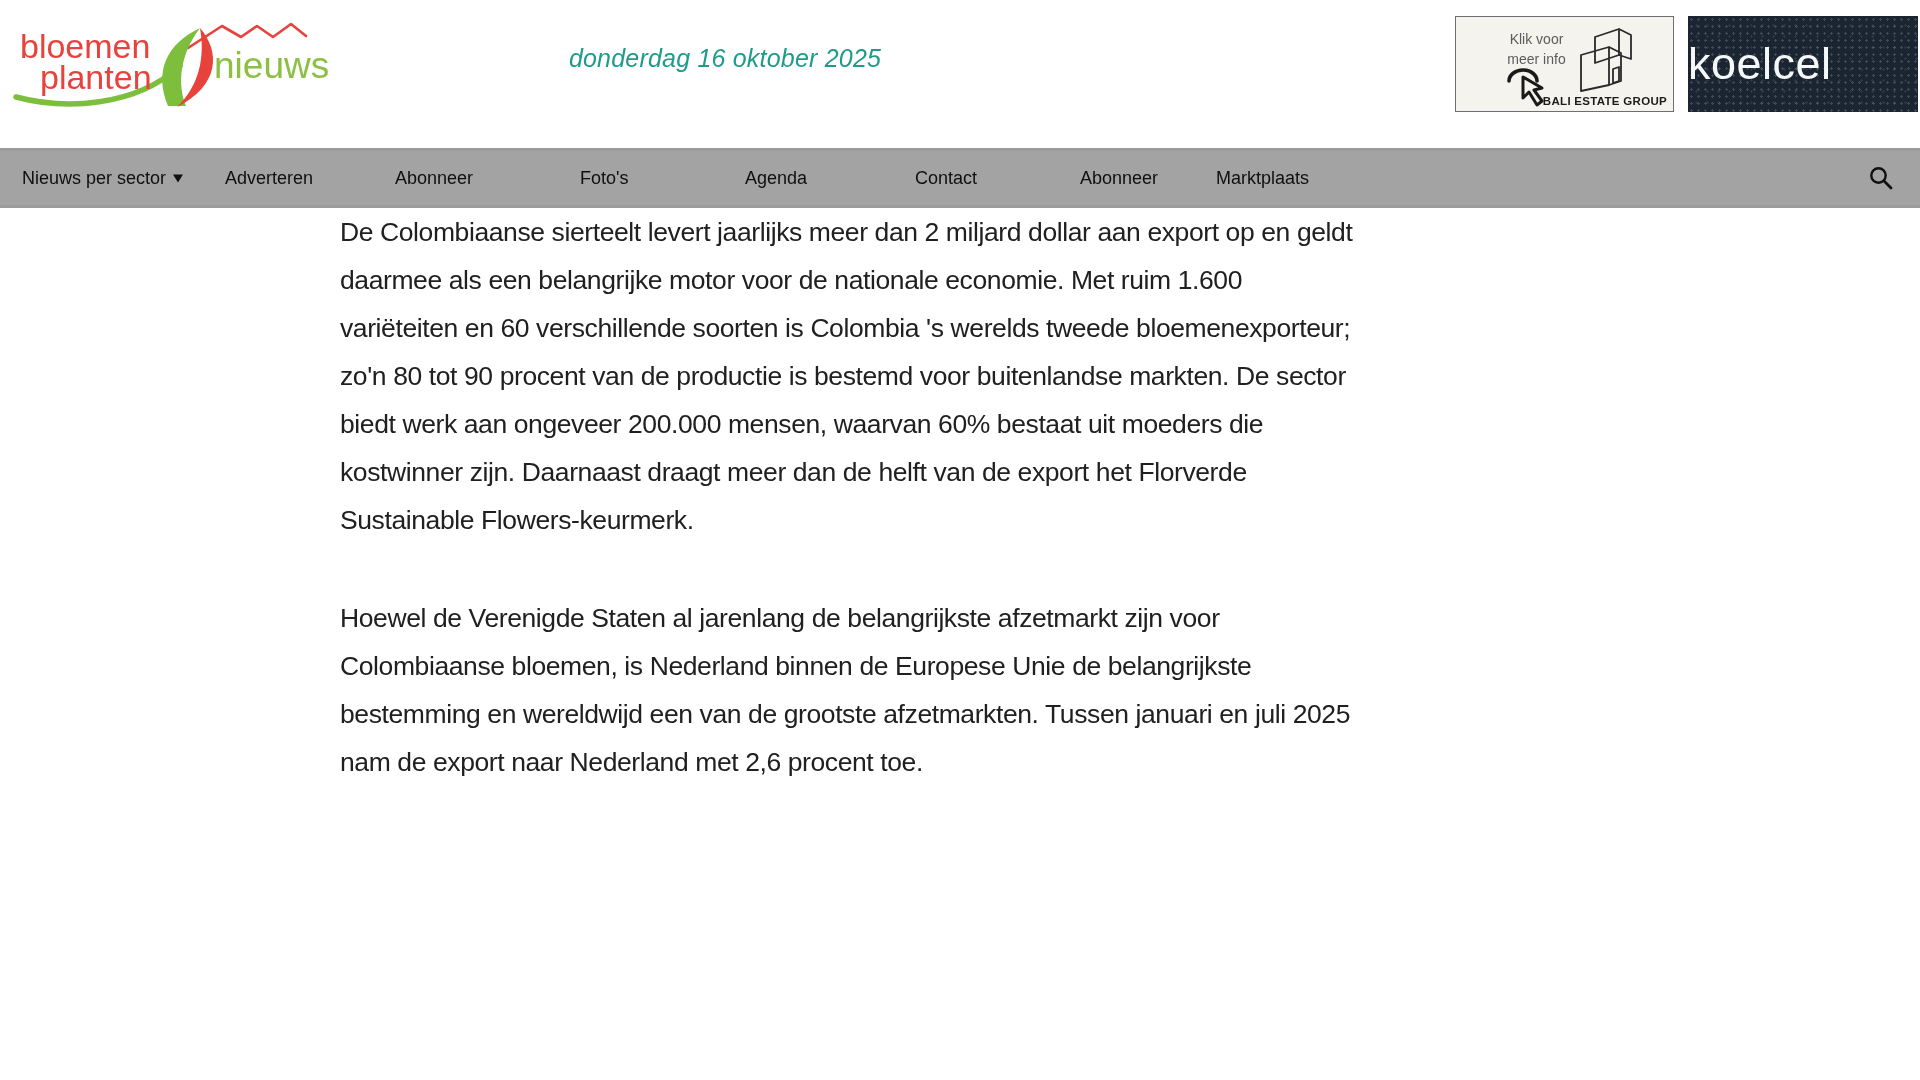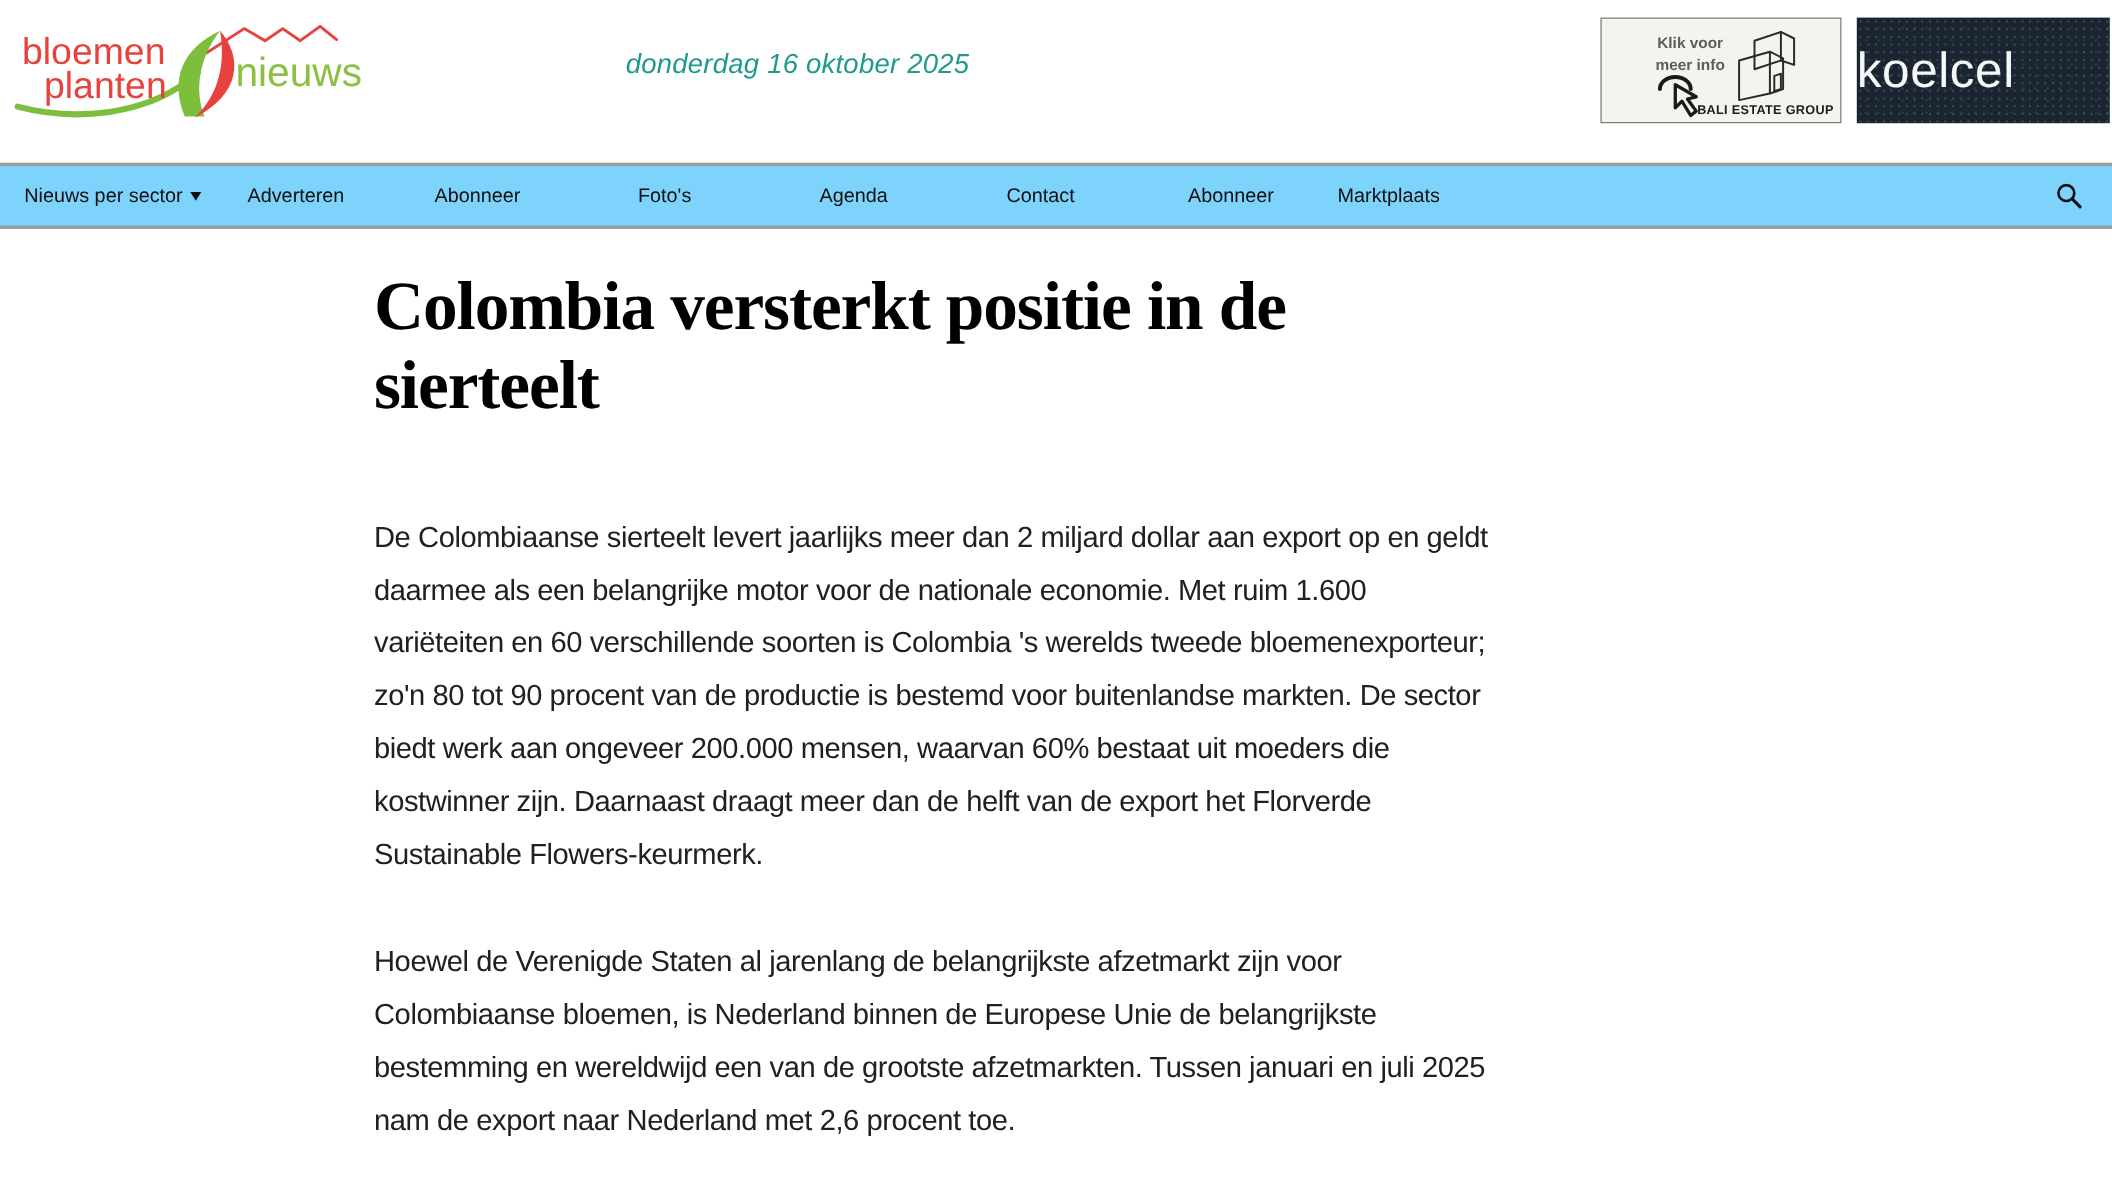--- a/index.html
+++ b/index.html
@@ -13,41 +13,41 @@
   .date{
     position:absolute;left:560px;top:44px;width:330px;text-align:center;
     font-size:25px;color:#1e9b8a;letter-spacing:0.2px;font-style:italic;
   }
   .ad{position:absolute;top:16px;height:96px;box-sizing:border-box;cursor:pointer;display:block;}
   .ad-bali{
     left:1455px;width:219px;background:#f4f3ee;border:1px solid #6f6f6f;
   }
   .bali-cta{
     position:absolute;left:18px;top:12px;width:125px;text-align:center;
-    font-size:14px;line-height:1.45;color:#5c5c5c;font-weight:bold;
+    font-size:14px;line-height:1.45;color:#5c5c5c;
   }
   .bali-tap{position:absolute;left:42px;top:48px;}
   .bali-building{position:absolute;right:28px;top:8px;}
   .bali-brand{
     position:absolute;right:6px;bottom:4px;font-size:11.5px;color:#1c1c1c;
     letter-spacing:0.3px;font-weight:600;white-space:nowrap;
   }
   .ad-koelcel{
     left:1688px;width:230px;background:#1b2531;display:flex;align-items:center;
     background-image:
       radial-gradient(rgba(205,220,230,0.20) 1.1px, transparent 1.4px),
       radial-gradient(rgba(205,220,230,0.10) 1px, transparent 1.3px);
     background-size:7px 7px, 11px 11px;
     background-position:0 0, 3px 4px;
   }
   .koelcel-text{color:#f5f7f8;font-size:45px;letter-spacing:0.5px;}
   
   .nav{
     position:relative;height:60px;border-top:3px solid #9b9b9b;border-bottom:3px solid #9b9b9b;
-    background:#7dd3fc;box-sizing:border-box;
+    background:#a3a3a3;box-sizing:border-box;
   }
   .nav-item{
     position:absolute;top:50%;transform:translateY(-50%);font-size:18px;color:#0f0f0f;
     cursor:pointer;white-space:nowrap;
   }
   .nav-item:nth-of-type(1){left:22px;}
   .nav-item:nth-of-type(2){left:225px;}
   .nav-item:nth-of-type(3){left:395px;}
   .nav-item:nth-of-type(4){left:580px;}
   .nav-item:nth-of-type(5){left:745px;}
@@ -129,16 +129,15 @@
   <div class="nav-item"><span>Marktplaats</span></div>
   <div class="nav-search">
     <svg width="26" height="26" viewBox="0 0 26 26">
       <circle cx="10.5" cy="10.5" r="7.2" fill="none" stroke="#101010" stroke-width="2.4"></circle>
       <line x1="15.8" y1="15.8" x2="23" y2="23" stroke="#101010" stroke-width="2.8" stroke-linecap="round"></line>
     </svg>
   </div>
 </div>
 
 <div class="article">
-  <h1>Colombia versterkt positie in de sierteelt</h1>
   <p>De Colombiaanse sierteelt levert jaarlijks meer dan 2 miljard dollar aan export op en geldt daarmee als een belangrijke motor voor de nationale economie. Met ruim 1.600 variëteiten en 60 verschillende soorten is Colombia 's werelds tweede bloemenexporteur; zo'n 80 tot 90 procent van de productie is bestemd voor buitenlandse markten. De sector biedt werk aan ongeveer 200.000 mensen, waarvan 60% bestaat uit moeders die kostwinner zijn. Daarnaast draagt meer dan de helft van de export het Florverde Sustainable Flowers-keurmerk.</p>
   <p>Hoewel de Verenigde Staten al jarenlang de belangrijkste afzetmarkt zijn voor Colombiaanse bloemen, is Nederland binnen de Europese Unie de belangrijkste bestemming en wereldwijd een van de grootste afzetmarkten. Tussen januari en juli 2025 nam de export naar Nederland met 2,6 procent toe.</p>
 </div>
 
 </body></html>

